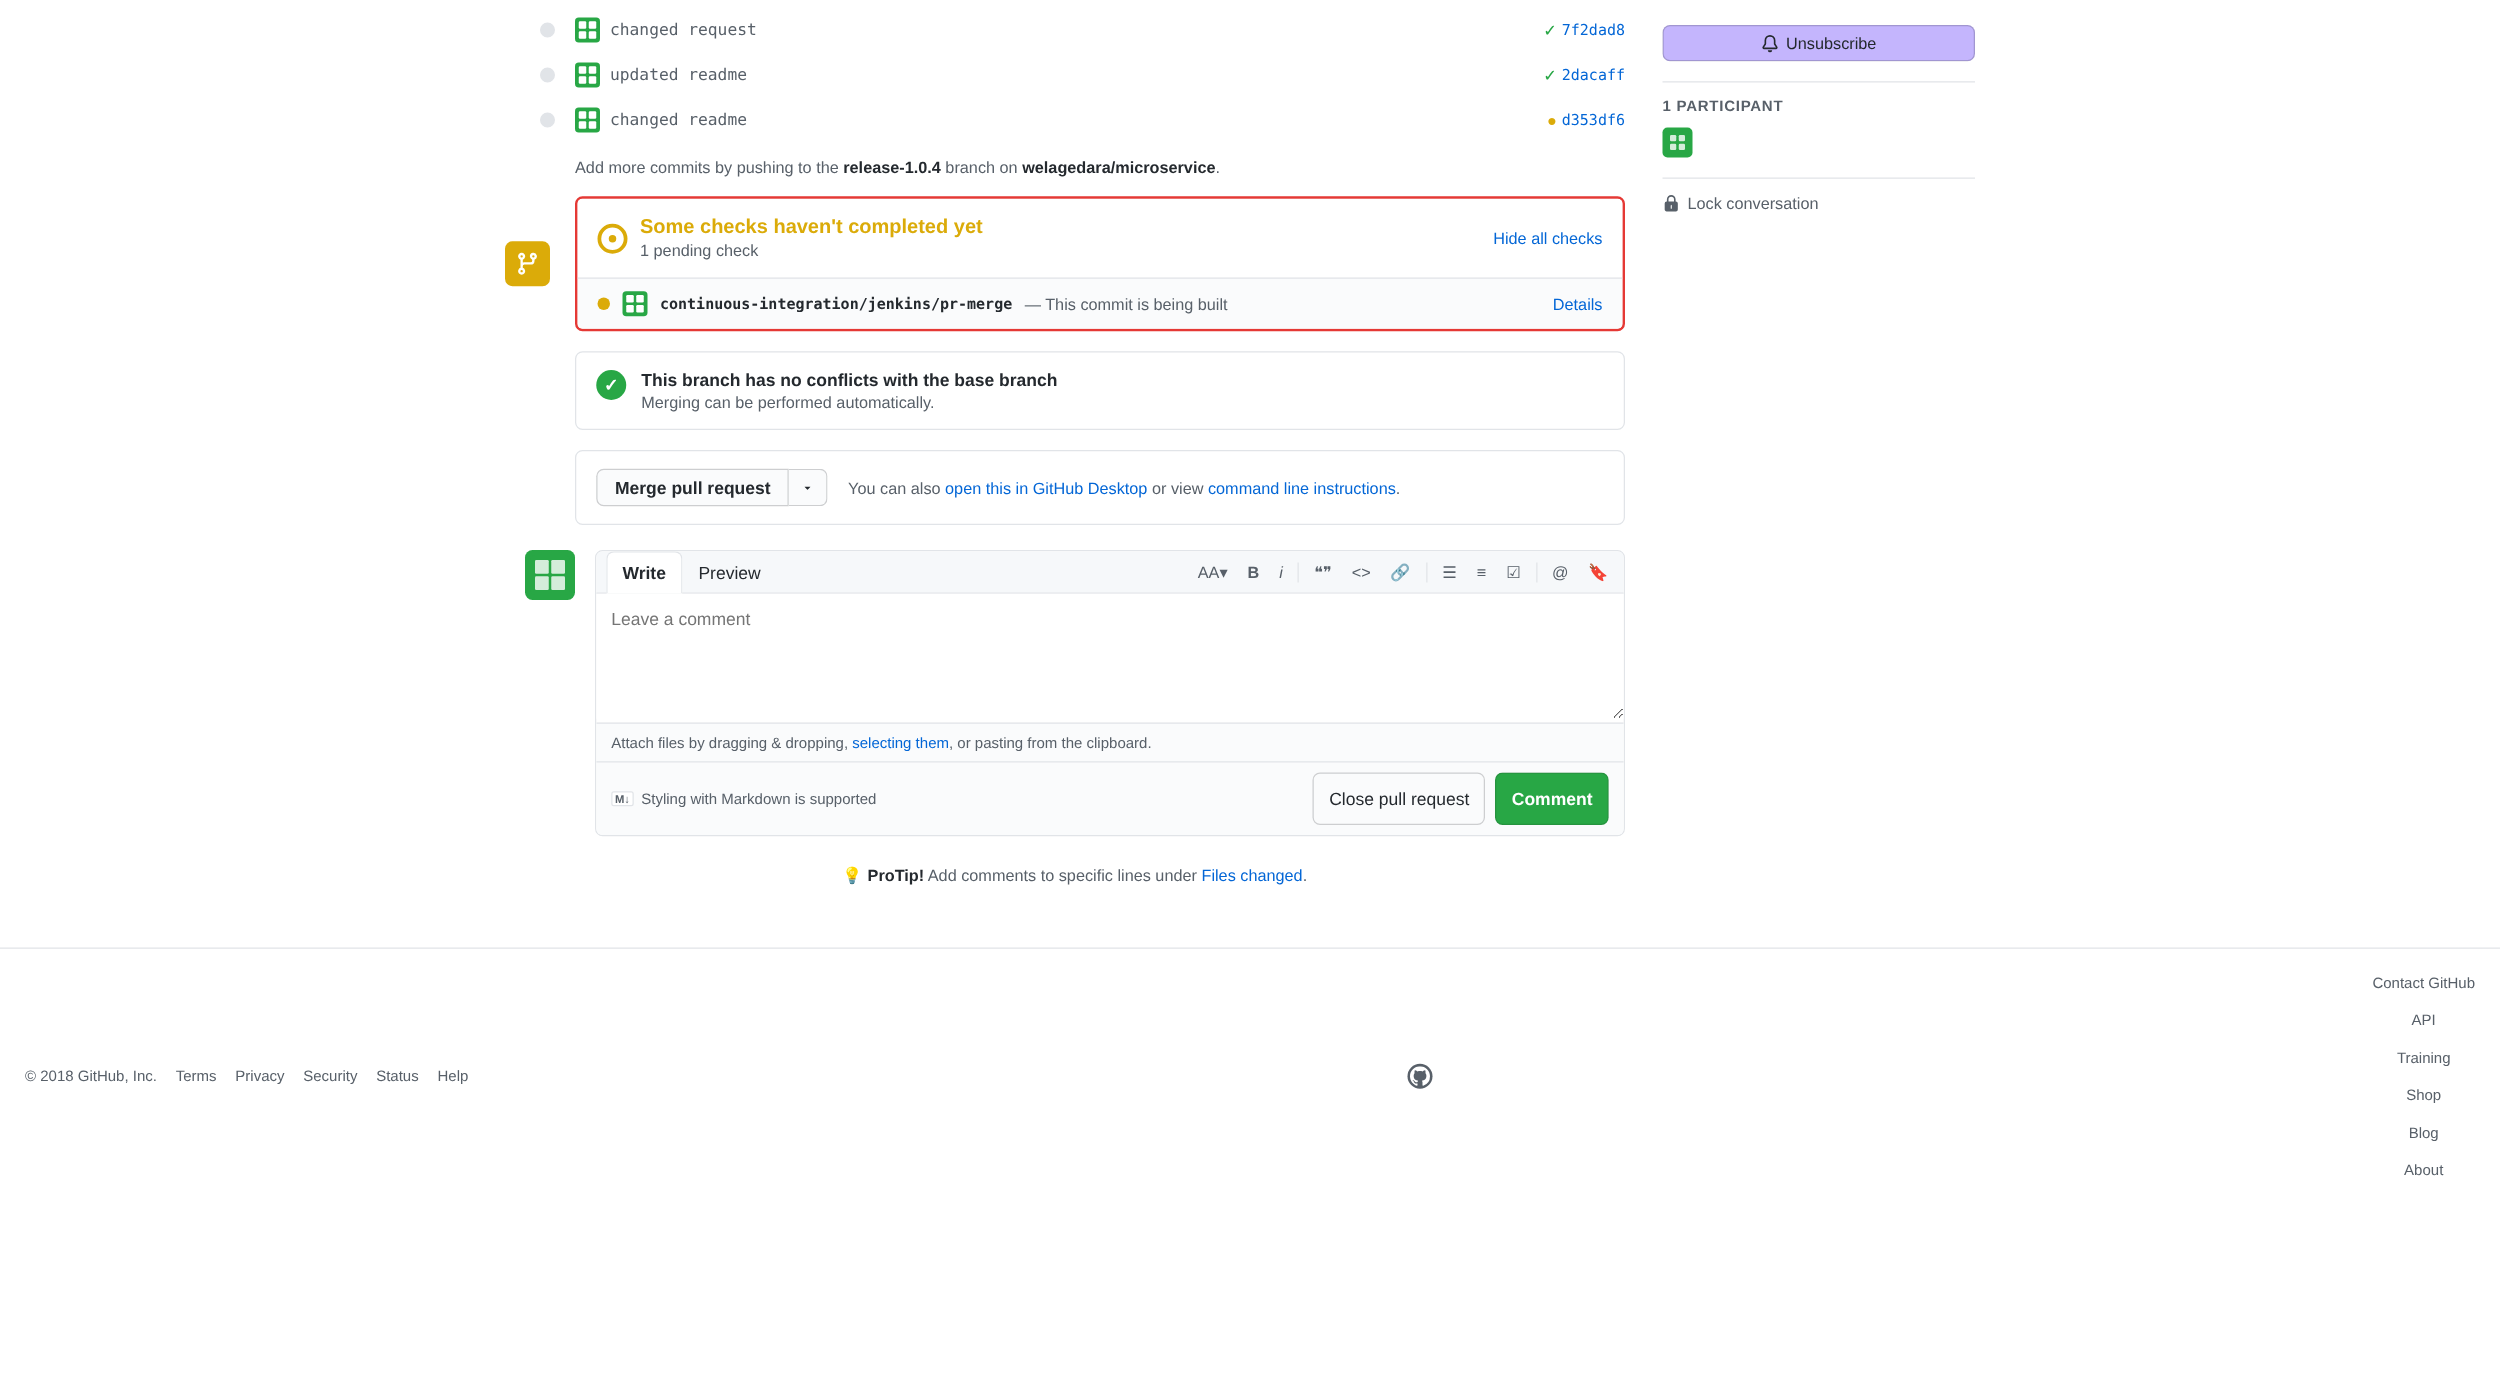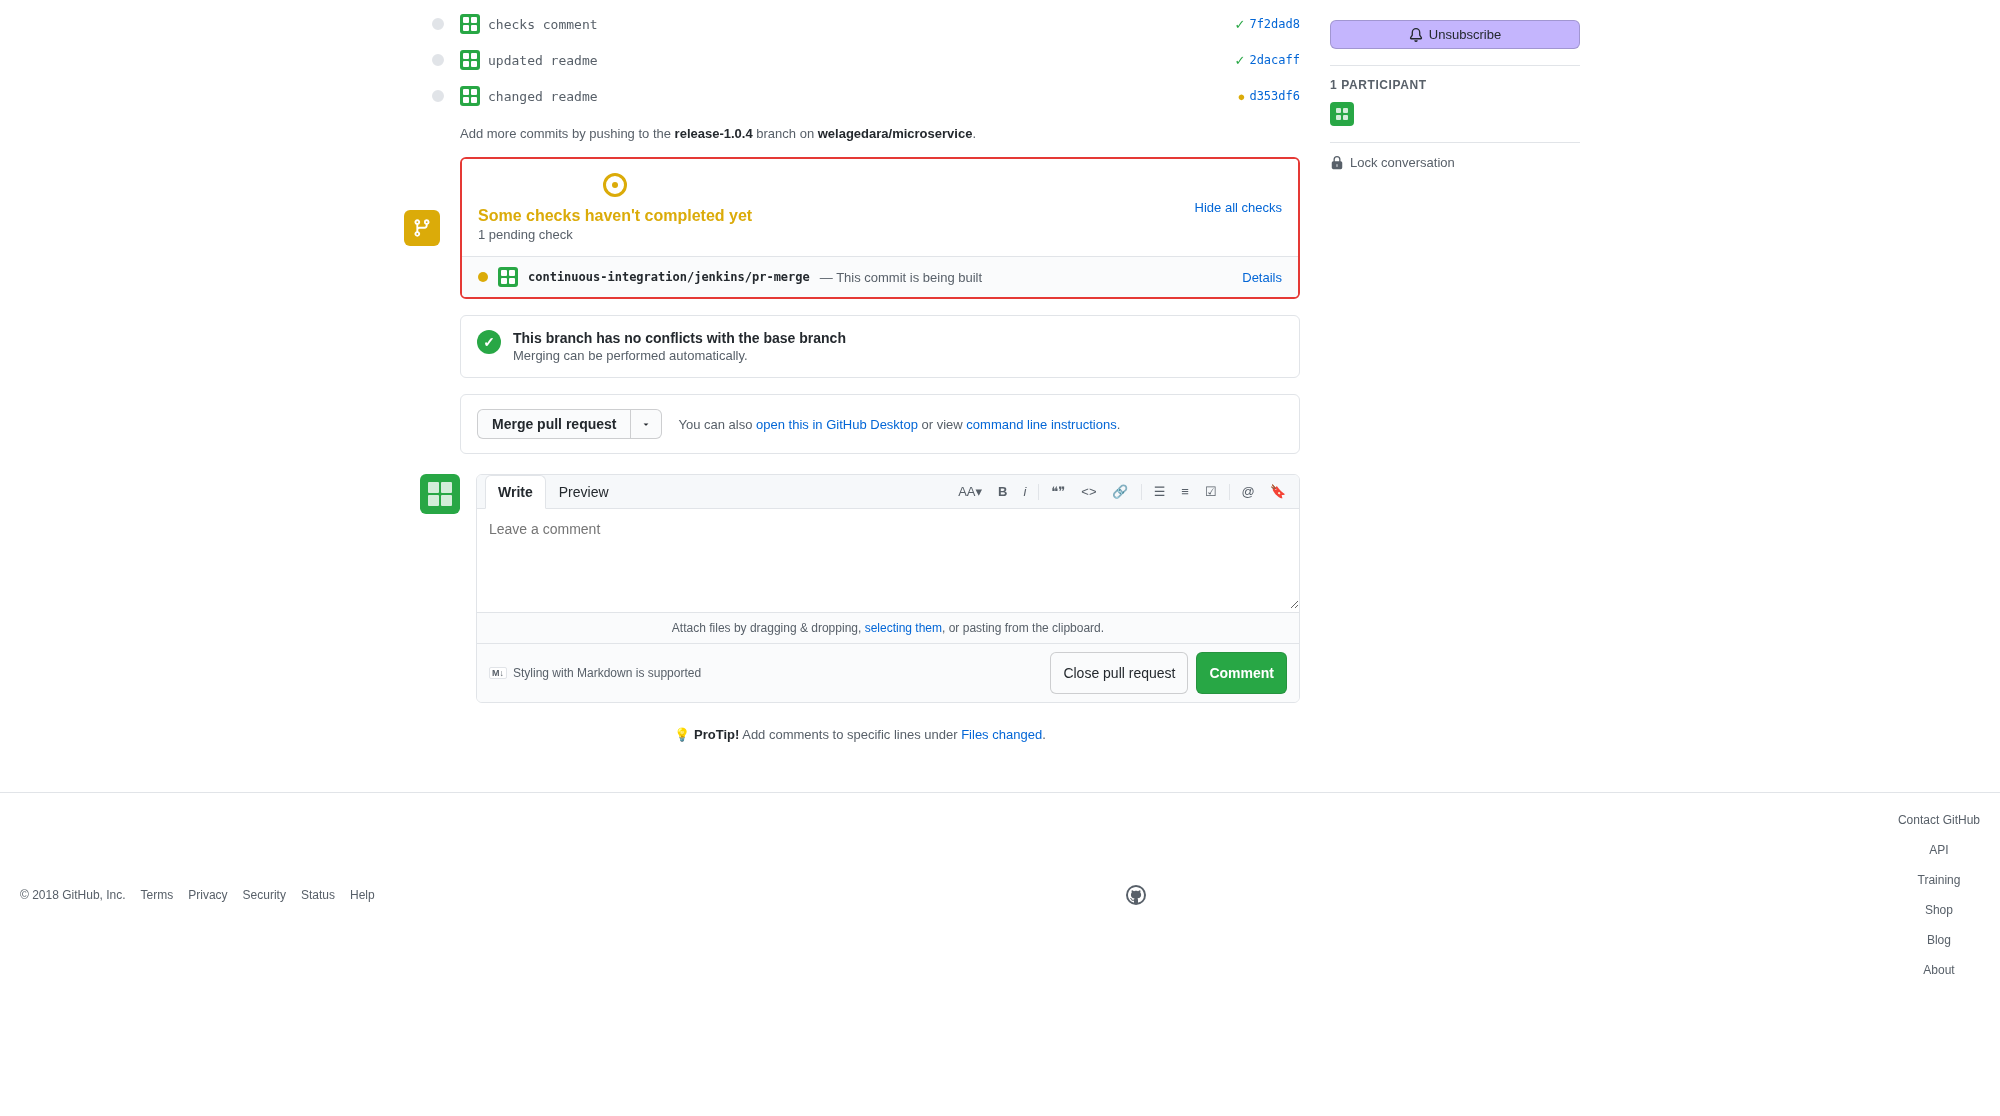--- a/index.html
+++ b/index.html
@@ -112,21 +112,20 @@
       display: flex;
       align-items: center;
       justify-content: space-between;
       padding: 14px 16px;
       background: #fff;
     }
     .checks-title-area {
       display: flex;
       align-items: center;
       gap: 10px;
-      flex-direction: column;
     }
     .circle-pending {
       width: 24px;
       height: 24px;
       border: 3px solid #dbab09;
       border-radius: 50%;
       display: flex;
       align-items: center;
       justify-content: center;
     }
@@ -339,21 +338,20 @@
       color: #24292e;
       resize: vertical;
       background: #fff;
     }
     .editor-attach {
       padding: 8px 12px;
       font-size: 12px;
       color: #586069;
       border-top: 1px solid #e1e4e8;
       background: #fafbfc;
-      text-align: center;
     }
     .editor-attach a {
       color: #0366d6;
       text-decoration: none;
     }
     .editor-footer {
       display: flex;
       align-items: center;
       justify-content: space-between;
       padding: 8px 12px;
@@ -527,21 +525,21 @@
 
         <div class="timeline-item">
           <div class="timeline-icon">
             <div style="width:20px;height:20px;background:#28a745;border-radius:3px;display:grid;grid-template-columns:1fr 1fr;grid-template-rows:1fr 1fr;gap:2px;padding:3px;">
               <span style="background:#fff;border-radius:1px;display:block;"></span>
               <span style="background:#fff;border-radius:1px;display:block;"></span>
               <span style="background:#fff;border-radius:1px;display:block;"></span>
               <span style="background:#fff;border-radius:1px;display:block;"></span>
             </div>
           </div>
-          <span class="commit-text" style="font-family:SFMono-Regular,Consolas,monospace;font-size:13px;color:#586069;">checks comment</span>
+          <span class="commit-text" style="font-family:SFMono-Regular,Consolas,monospace;font-size:13px;color:#586069;">changed request</span>
           <span style="color:#28a745;font-size:13px;margin-right:4px;">✓</span>
           <a class="sha-link" href="#">7f2dad8</a>
         </div>
 
         <div class="timeline-item">
           <div class="timeline-icon">
             <div style="width:20px;height:20px;background:#28a745;border-radius:3px;display:grid;grid-template-columns:1fr 1fr;grid-template-rows:1fr 1fr;gap:2px;padding:3px;">
               <span style="background:#fff;border-radius:1px;display:block;"></span>
               <span style="background:#fff;border-radius:1px;display:block;"></span>
               <span style="background:#fff;border-radius:1px;display:block;"></span>

